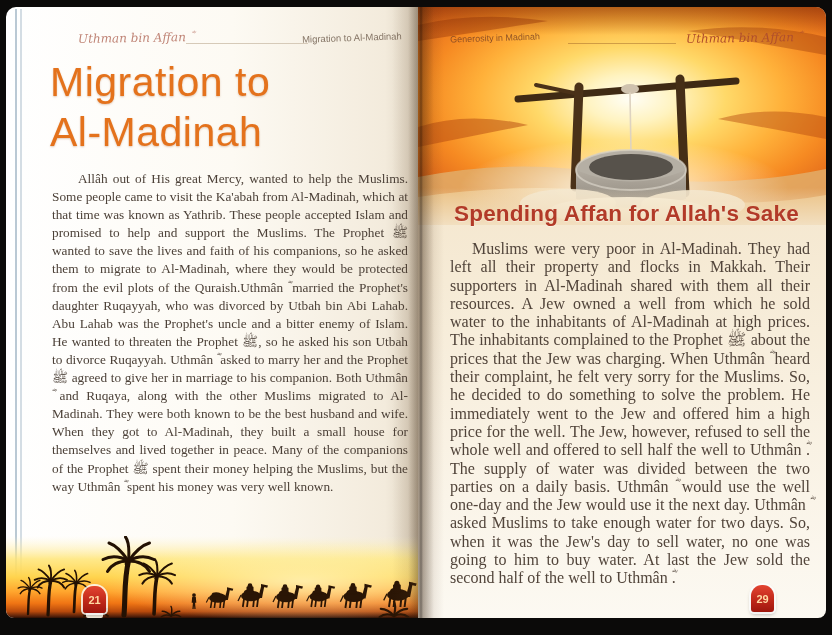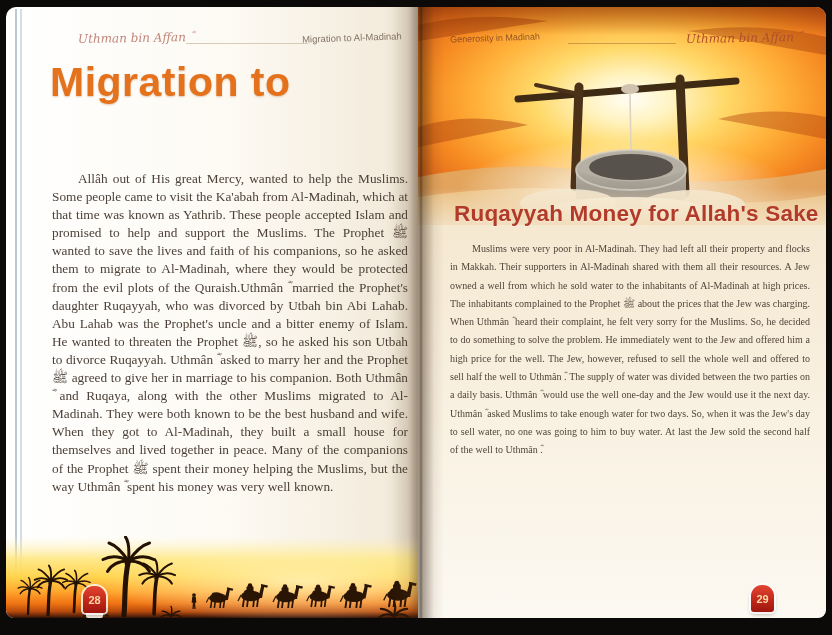--- a/index.html
+++ b/index.html
@@ -14,21 +14,21 @@
   .edge-line{position:absolute;top:2px;bottom:2px;width:2px;background:#a9bcc9;opacity:.8;}
   .edge-line.e1{left:9px;}
   .edge-line.e2{left:14px;opacity:.5;}
   .lp-header{position:absolute;left:0;right:0;top:22px;height:22px;}
   .lp-header .script{position:absolute;left:72px;top:2px;font-style:italic;
     font-family:"DejaVu Serif",serif;color:#c08577;font-size:12px;transform:rotate(-1deg);}
   .lp-header .rule{position:absolute;left:180px;right:110px;top:14px;height:1px;background:#d6cab8;}
   .lp-header .chapter{position:absolute;right:16px;top:3px;color:#857566;font-size:9.5px;
     font-family:"Liberation Sans",sans-serif;transform:rotate(-2deg);}
   .lp-title{position:absolute;left:44px;top:50px;margin:0;
-    font-family:"Liberation Sans",sans-serif;font-weight:700;font-size:41px;line-height:50px;
+    font-family:"Liberation Sans",sans-serif;font-weight:400;font-size:41px;line-height:50px;
     color:#e4721c;letter-spacing:.5px;text-shadow:0 1px 2px rgba(150,65,0,.28);}
   .lp-body{position:absolute;left:46px;top:163px;width:356px;margin:0;
     font-size:13.3px;line-height:18.1px;color:#4c4138;text-align:justify;text-indent:26px;}
   .lp-scene{position:absolute;left:0;bottom:0;width:412px;height:82px;}
   .lp-scene svg{display:block;}
   .page-left::after{content:"";position:absolute;top:0;bottom:0;right:0;width:26px;
     background:linear-gradient(90deg,rgba(90,60,30,0),rgba(90,60,30,.18));pointer-events:none;}
 
   
   .page-right{position:absolute;left:412px;top:0;width:408px;height:611px;
@@ -38,21 +38,21 @@
   .rp-header{position:absolute;left:0;right:0;top:24px;height:20px;z-index:3;}
   .rp-header .section{position:absolute;left:32px;top:2px;color:#7d4423;font-size:9px;
     font-family:"Liberation Sans",sans-serif;transform:rotate(-2deg);opacity:.85;}
   .rp-header .rule{position:absolute;left:150px;right:150px;top:12px;height:1px;background:rgba(120,60,20,.35);}
   .rp-header .script{position:absolute;right:28px;top:0;font-style:italic;
     font-family:"DejaVu Serif",serif;color:#b04f2c;font-size:12px;transform:rotate(-1deg);}
   .rp-title{position:absolute;left:36px;top:194px;margin:0;z-index:2;
     font-family:"Liberation Sans",sans-serif;font-weight:700;font-size:22.5px;
     color:#b23a28;letter-spacing:.2px;text-shadow:0 1px 1px rgba(255,255,255,.4);}
   .rp-body{position:absolute;left:32px;top:233px;width:360px;margin:0;z-index:2;
-    font-size:10px;line-height:18.3px;color:#51443a;text-align:justify;text-indent:22px;}
+    font-size:16px;line-height:18.3px;color:#51443a;text-align:justify;text-indent:22px;}
   .page-right::after{content:"";position:absolute;top:0;bottom:0;left:0;width:26px;
     background:linear-gradient(90deg,rgba(80,45,15,.22),rgba(80,45,15,0));pointer-events:none;z-index:4;}
 
   
   .spine{position:absolute;left:402px;top:0;width:26px;height:611px;z-index:5;pointer-events:none;
     background:linear-gradient(90deg,rgba(50,30,12,0) 0%,rgba(45,28,10,.30) 42%,rgba(18,10,4,.5) 50%,rgba(45,28,10,.28) 58%,rgba(50,30,12,0) 100%);}
 
   
   .badge{position:absolute;width:23px;height:27px;z-index:6;
     background:linear-gradient(180deg,#e34431 0%,#c0281a 55%,#9e160d 100%);
@@ -74,21 +74,21 @@
       <div class="edge-line e1"></div>
       <div class="edge-line e2"></div>
 
       <div class="lp-header">
         <span class="script">Uthman bin Affan ؓ</span>
         <span class="rule"></span>
         <span class="chapter">Migration to Al-Madinah</span>
       </div>
 
       <h1 class="lp-title"><span>Migration to</span><br>
-        </h1>
+        <span>Al-Madinah</span></h1>
 
       <p class="lp-body">Allâh out of His great Mercy, wanted to help the Muslims. Some people came to visit the Ka'abah from Al-Madinah, which at that time was known as Yathrib. These people accepted Islam and promised to help and support the Muslims. The Prophet ﷺ wanted to save the lives and faith of his companions, so he asked them to migrate to Al-Madinah, where they would be protected from the evil plots of the Quraish.Uthmân ؓ married the Prophet's daughter Ruqayyah, who was divorced by Utbah bin Abi Lahab. Abu Lahab was the Prophet's uncle and a bitter enemy of Islam. He wanted to threaten the Prophet ﷺ, so he asked his son Utbah to divorce Ruqayyah. Uthmân ؓ asked to marry her and the Prophet ﷺ agreed to give her in marriage to his companion. Both Uthmân ؓ and Ruqaya, along with the other Muslims migrated to Al-Madinah. They were both known to be the best husband and wife. When they got to Al-Madinah, they built a small house for themselves and lived together in peace. Many of the companions of the Prophet ﷺ spent their money helping the Muslims, but the way Uthmân ؓ spent his money was very well known.</p>
 
       <div class="lp-scene">
         <svg width="412" height="82" viewBox="0 0 412 82">
           <defs>
             <linearGradient id="sunsetL" x1="0" y1="0" x2="0" y2="1">
               <stop offset="0" stop-color="#fff3c8" stop-opacity="0"></stop>
               <stop offset="0.28" stop-color="#ffe576" stop-opacity="0.85"></stop>
               <stop offset="0.5" stop-color="#ffd44e"></stop>
@@ -171,21 +171,21 @@
             <g transform="translate(392,71) scale(1.1)">
                 <use href="#camel"></use>
                 <use href="#rider"></use>
               </g>
           </g>
         </svg>
       </div>
 
       <div class="pillar"></div>
       <div class="badge badge-28">
-        <span>28</span>
+        <span>21</span>
       </div>
     </div>
 
     <div class="page-right">
 
       <div class="rp-image">
         <svg width="408" height="218" viewBox="0 0 408 218">
           <defs>
             <radialGradient id="sunR" cx="0.52" cy="0.42" r="0.78">
               <stop offset="0" stop-color="#fffef6"></stop>
@@ -243,21 +243,21 @@
           <rect x="0" y="120" width="408" height="98" fill="url(#fadeR)"></rect>
         </svg>
       </div>
 
       <div class="rp-header">
         <span class="section">Generosity in Madinah</span>
         <span class="rule"></span>
         <span class="script">Uthman bin Affan ؓ</span>
       </div>
 
-      <h2 class="rp-title">Ruqayyah Money for Allah's Sake</h2>
+      <h2 class="rp-title">Spending Affan for Allah's Sake</h2>
 
       <p class="rp-body">Muslims were very poor in Al-Madinah. They had left all their property and flocks in Makkah. Their supporters in Al-Madinah shared with them all their resources. A Jew owned a well from which he sold water to the inhabitants of Al-Madinah at high prices. The inhabitants complained to the Prophet ﷺ about the prices that the Jew was charging. When Uthmân ؓ heard their complaint, he felt very sorry for the Muslims. So, he decided to do something to solve the problem. He immediately went to the Jew and offered him a high price for the well. The Jew, however, refused to sell the whole well and offered to sell half the well to Uthmân ؓ. The supply of water was divided between the two parties on a daily basis. Uthmân ؓ would use the well one-day and the Jew would use it the next day. Uthmân ؓ asked Muslims to take enough water for two days. So, when it was the Jew's day to sell water, no one was going to him to buy water. At last the Jew sold the second half of the well to Uthmân ؓ.</p>
 
       <div class="badge badge-29">
         <span>29</span>
       </div>
     </div>
 
     <div class="spine"></div>
   </div>

